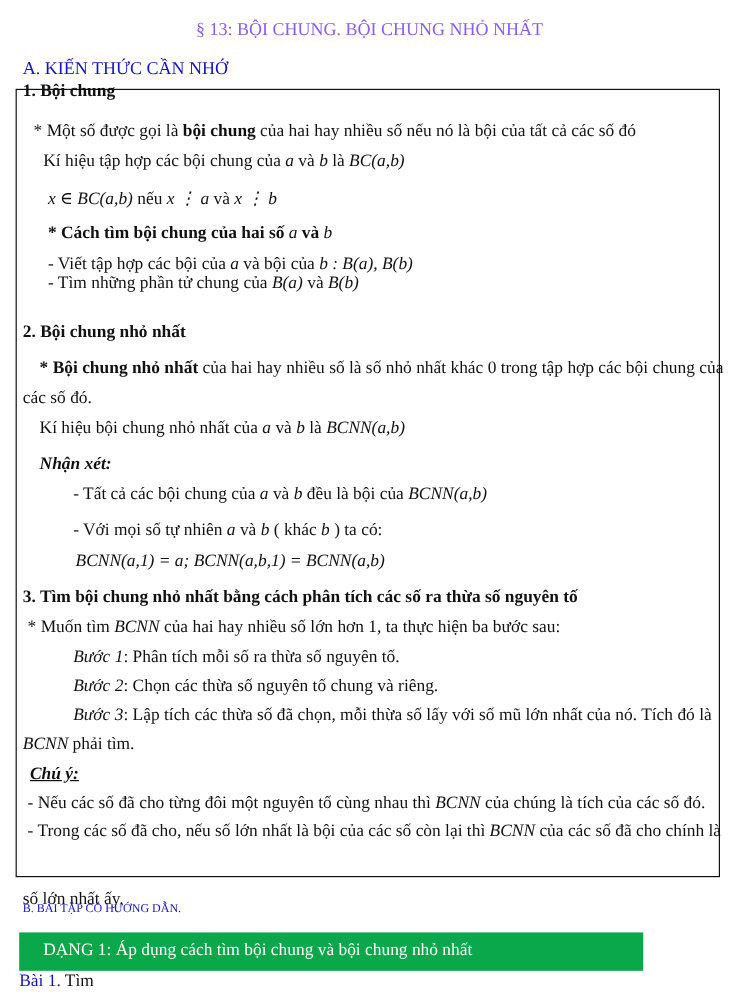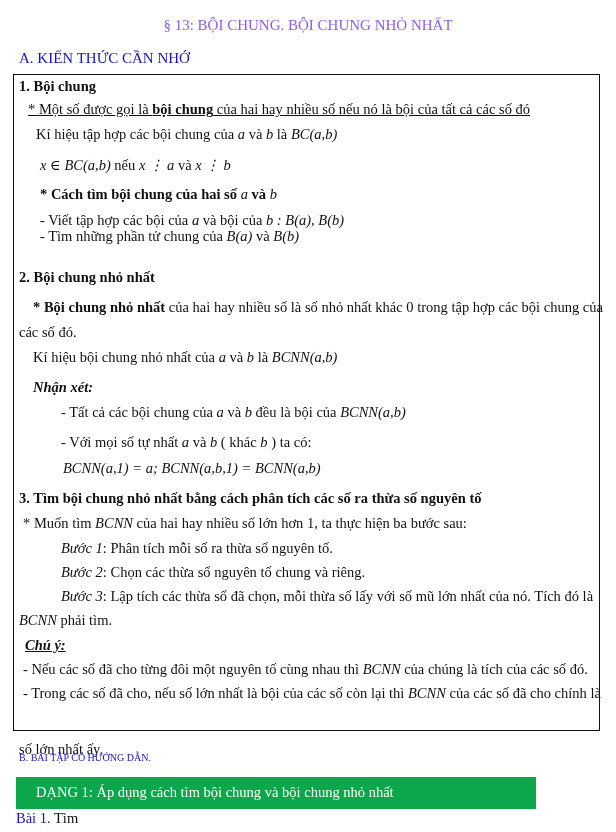--- a/index.html
+++ b/index.html
@@ -24,35 +24,35 @@
   .bai .lbl { color: #1414c8; }
 </style>
 </head>
 <body>
 
 <div class="abs title">§ 13: BỘI CHUNG. BỘI CHUNG NHỎ NHẤT</div>
 <div class="abs sec-a">A. KIẾN THỨC CẦN NHỚ</div>
 
 <div style="position:absolute;left:13px;top:74px;width:587px;height:657px;border:1.4px solid #111;box-sizing:border-box;"></div>
 
-<div class="abs bold" style="top:78px;left:19px;">1. Bội chung</div>
-<div class="abs" style="top:101px;left:28px;text-decoration:underline;"><span>* Một số được gọi là </span><span class="bold">bội chung</span><span> của hai hay nhiều số nếu nó là bội của tất cả các số đó</span></div>
+<div class="abs bold" style="top:68px;left:19px;">1. Bội chung</div>
+<div class="abs" style="top:101px;left:28px;"><span>* Một số được gọi là </span><span class="bold">bội chung</span><span> của hai hay nhiều số nếu nó là bội của tất cả các số đó</span></div>
 <div class="abs" style="top:126px;left:36px;"><span>Kí hiệu tập hợp các bội chung của </span><span class="math">a</span><span> và </span><span class="math">b</span><span> là </span><span class="math">BC(a,b)</span></div>
 <div class="abs" style="top:157px;left:40px;"><span class="math">x ∈ BC(a,b)</span><span> nếu </span><span class="math">x ⋮ a</span><span> và </span><span class="math">x ⋮ b</span></div>
 <div class="abs" style="top:186px;left:40px;"><span class="bold">* Cách tìm bội chung của hai số </span><span class="math">a</span><span class="bold"> và </span><span class="math">b</span></div>
 <div class="abs" style="top:212px;left:40px;"><span>- Viết tập hợp các bội của </span><span class="math">a</span><span> và bội của </span><span class="math">b</span><span class="math"> : B(a), B(b)</span></div>
 <div class="abs" style="top:228px;left:40px;"><span>- Tìm những phần tử chung của </span><span class="math">B(a)</span><span> và </span><span class="math">B(b)</span></div>
 
 <div class="abs bold" style="top:269px;left:19px;">2. Bội chung nhỏ nhất</div>
 <div class="abs" style="top:299px;left:33px;"><span class="bold">* Bội chung nhỏ nhất</span><span> của hai hay nhiều số là số nhỏ nhất khác 0 trong tập hợp các bội chung của</span></div>
 <div class="abs" style="top:324px;left:19px;">các số đó.</div>
 <div class="abs" style="top:349px;left:33px;"><span>Kí hiệu bội chung nhỏ nhất của </span><span class="math">a</span><span> và </span><span class="math">b</span><span>  là </span><span class="math">BCNN(a,b)</span></div>
 <div class="abs bold it" style="top:379px;left:33px;">Nhận xét:</div>
 <div class="abs" style="top:404px;left:61px;"><span>- Tất cả các bội chung của </span><span class="math">a</span><span>  và </span><span class="math">b</span><span>  đều là bội của </span><span class="math">BCNN(a,b)</span></div>
-<div class="abs" style="top:434px;left:61px;"><span>- Với mọi số tự nhất </span><span class="math">a</span><span> và </span><span class="math">b</span><span> ( khác </span><span class="math">b</span><span> ) ta có:</span></div>
+<div class="abs" style="top:434px;left:61px;"><span>- Với mọi số tự nhiên </span><span class="math">a</span><span> và </span><span class="math">b</span><span> ( khác </span><span class="math">b</span><span> ) ta có:</span></div>
 <div class="abs math" style="top:460px;left:63px;">BCNN(a,1) = a; BCNN(a,b,1) = BCNN(a,b)</div>
 
 <div class="abs bold" style="top:490px;left:19px;">3. Tìm bội chung nhỏ nhất bằng cách phân tích các số ra thừa số nguyên tố</div>
 <div class="abs" style="top:515px;left:23px;"><span>* Muốn tìm </span><span class="math">BCNN</span><span> của hai hay nhiều số lớn hơn 1, ta thực hiện ba bước sau:</span></div>
 <div class="abs" style="top:540px;left:61px;"><span class="it">Bước 1</span><span>: Phân tích mỗi số ra thừa số nguyên tố.</span></div>
 <div class="abs" style="top:564px;left:61px;"><span class="it">Bước 2</span><span>: Chọn các thừa số nguyên tố chung và riêng.</span></div>
 <div class="abs" style="top:588px;left:61px;"><span class="it">Bước 3</span><span>: Lập tích các thừa số đã chọn, mỗi thừa số lấy với số mũ lớn nhất của nó. Tích đó là</span></div>
 <div class="abs" style="top:612px;left:19px;"><span class="math">BCNN</span><span>  phải tìm.</span></div>
 <div class="abs bold it" style="top:637px;left:25px;text-decoration:underline;">Chú ý:</div>
 <div class="abs" style="top:661px;left:23px;"><span>- Nếu các số đã cho từng đôi một nguyên tố cùng nhau thì </span><span class="math">BCNN</span><span> của chúng là tích của các số đó.</span></div>

